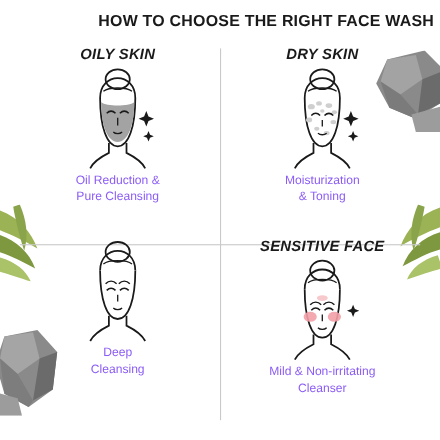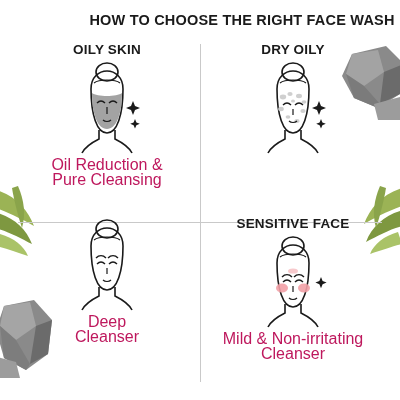--- a/index.html
+++ b/index.html
@@ -79,32 +79,33 @@
     flex-direction: column;
     align-items: center;
     padding-top: 4px;
   }
   .cell-title {
     font-size: 13.5px;
     font-weight: bold;
     color: #1a1a1a;
     letter-spacing: 0.2px;
     margin-bottom: 2px;
+    font-style: italic;
   }
   .face-wrap {
     width: 120px;
     height: 96px;
     position: relative;
     display: flex;
     align-items: flex-start;
     justify-content: center;
   }
   .caption {
-    font-size: 16px;
-    color: #be185d;
+    font-size: 11px;
+    color: #8b5cf6;
     text-align: center;
     line-height: 15px;
     margin-top: 2px;
     white-space: pre-line;
   }
 </style>
 </head>
 <body>
 
 <svg class="bg-art rock-tr" viewBox="0 0 70 74">
@@ -166,21 +167,21 @@
 
         <path d="M86 42 l2 5 5 2 -5 2 -2 5 -2 -5 -5 -2 5 -2 z" fill="#1a1a1a"></path>
         <path d="M88 60 l1.4 3.4 3.4 1.4 -3.4 1.4 -1.4 3.4 -1.4 -3.4 -3.4 -1.4 3.4 -1.4 z" fill="#1a1a1a"></path>
       </svg>
     </div>
     <div class="caption">Oil Reduction &amp;
 Pure Cleansing</div>
   </div>
 
   <div class="cell">
-    <div class="cell-title">DRY OILY</div>
+    <div class="cell-title">DRY SKIN</div>
     <div class="face-wrap">
       <svg viewBox="0 0 120 96" width="120" height="96">
         <ellipse cx="60" cy="13" rx="11" ry="9" fill="none" stroke="#1a1a1a" stroke-width="1.6"></ellipse>
         <path d="M44 30 C44 18 52 12 60 12 C68 12 76 18 76 30" fill="none" stroke="#1a1a1a" stroke-width="1.6"></path>
         <path d="M47 24 C52 20 68 20 73 24" fill="none" stroke="#1a1a1a" stroke-width="1.2"></path>
         <path d="M44 30 C44 56 50 74 60 74 C70 74 76 56 76 30" fill="#ffffff" stroke="#1a1a1a" stroke-width="1.6"></path>
         <path d="M52 71 L52 80 C44 84 38 88 35 94 M68 71 L68 80 C76 84 82 88 85 94" fill="none" stroke="#1a1a1a" stroke-width="1.6"></path>
 
         <g fill="#cfcfcf">
           <ellipse cx="50" cy="38" rx="3.2" ry="2.4"></ellipse>
@@ -193,39 +194,41 @@
           <ellipse cx="64" cy="62" rx="2.6" ry="2"></ellipse>
           <ellipse cx="60" cy="42" rx="2" ry="1.6"></ellipse>
         </g>
         <path d="M50 46 C52.5 43.5 55.5 43.5 58 46" fill="none" stroke="#1a1a1a" stroke-width="1.4"></path>
         <path d="M62 46 C64.5 43.5 67.5 43.5 70 46" fill="none" stroke="#1a1a1a" stroke-width="1.4"></path>
         <path d="M60 50 L60 56 M56 62 C58 64 62 64 64 62" fill="none" stroke="#1a1a1a" stroke-width="1.2"></path>
         <path d="M86 42 l2 5 5 2 -5 2 -2 5 -2 -5 -5 -2 5 -2 z" fill="#1a1a1a"></path>
         <path d="M88 60 l1.4 3.4 3.4 1.4 -3.4 1.4 -1.4 3.4 -1.4 -3.4 -3.4 -1.4 3.4 -1.4 z" fill="#1a1a1a"></path>
       </svg>
     </div>
+    <div class="caption">Moisturization
+&amp; Toning</div>
   </div>
 
   <div class="cell">
     <div class="face-wrap">
       <svg viewBox="0 0 120 96" width="120" height="96">
         <ellipse cx="60" cy="13" rx="11" ry="9" fill="none" stroke="#1a1a1a" stroke-width="1.6"></ellipse>
         <path d="M44 30 C44 18 52 12 60 12 C68 12 76 18 76 30" fill="none" stroke="#1a1a1a" stroke-width="1.6"></path>
         <path d="M47 24 C52 20 68 20 73 24" fill="none" stroke="#1a1a1a" stroke-width="1.2"></path>
         <path d="M44 30 C44 56 50 74 60 74 C70 74 76 56 76 30" fill="#ffffff" stroke="#1a1a1a" stroke-width="1.6"></path>
         <path d="M52 71 L52 80 C44 84 38 88 35 94 M68 71 L68 80 C76 84 82 88 85 94" fill="none" stroke="#1a1a1a" stroke-width="1.6"></path>
         <path d="M49 42 C52 39 56 39 59 42" fill="none" stroke="#1a1a1a" stroke-width="1.4"></path>
         <path d="M61 42 C64 39 68 39 71 42" fill="none" stroke="#1a1a1a" stroke-width="1.4"></path>
         <path d="M50 48 C52.5 45.5 55.5 45.5 58 48" fill="none" stroke="#1a1a1a" stroke-width="1.4"></path>
         <path d="M62 48 C64.5 45.5 67.5 45.5 70 48" fill="none" stroke="#1a1a1a" stroke-width="1.4"></path>
         <path d="M60 52 L60 58 M56 64 C58 66 62 66 64 64" fill="none" stroke="#1a1a1a" stroke-width="1.2"></path>
       </svg>
     </div>
     <div class="caption">Deep
-Cleanser</div>
+Cleansing</div>
   </div>
 
   <div class="cell">
     <div class="cell-title">SENSITIVE FACE</div>
     <div class="face-wrap">
       <svg viewBox="0 0 120 96" width="120" height="96">
         <ellipse cx="60" cy="13" rx="11" ry="9" fill="none" stroke="#1a1a1a" stroke-width="1.6"></ellipse>
         <path d="M44 30 C44 18 52 12 60 12 C68 12 76 18 76 30" fill="none" stroke="#1a1a1a" stroke-width="1.6"></path>
         <path d="M47 24 C52 20 68 20 73 24" fill="none" stroke="#1a1a1a" stroke-width="1.2"></path>
         <path d="M44 30 C44 56 50 74 60 74 C70 74 76 56 76 30" fill="#ffffff" stroke="#1a1a1a" stroke-width="1.6"></path>

